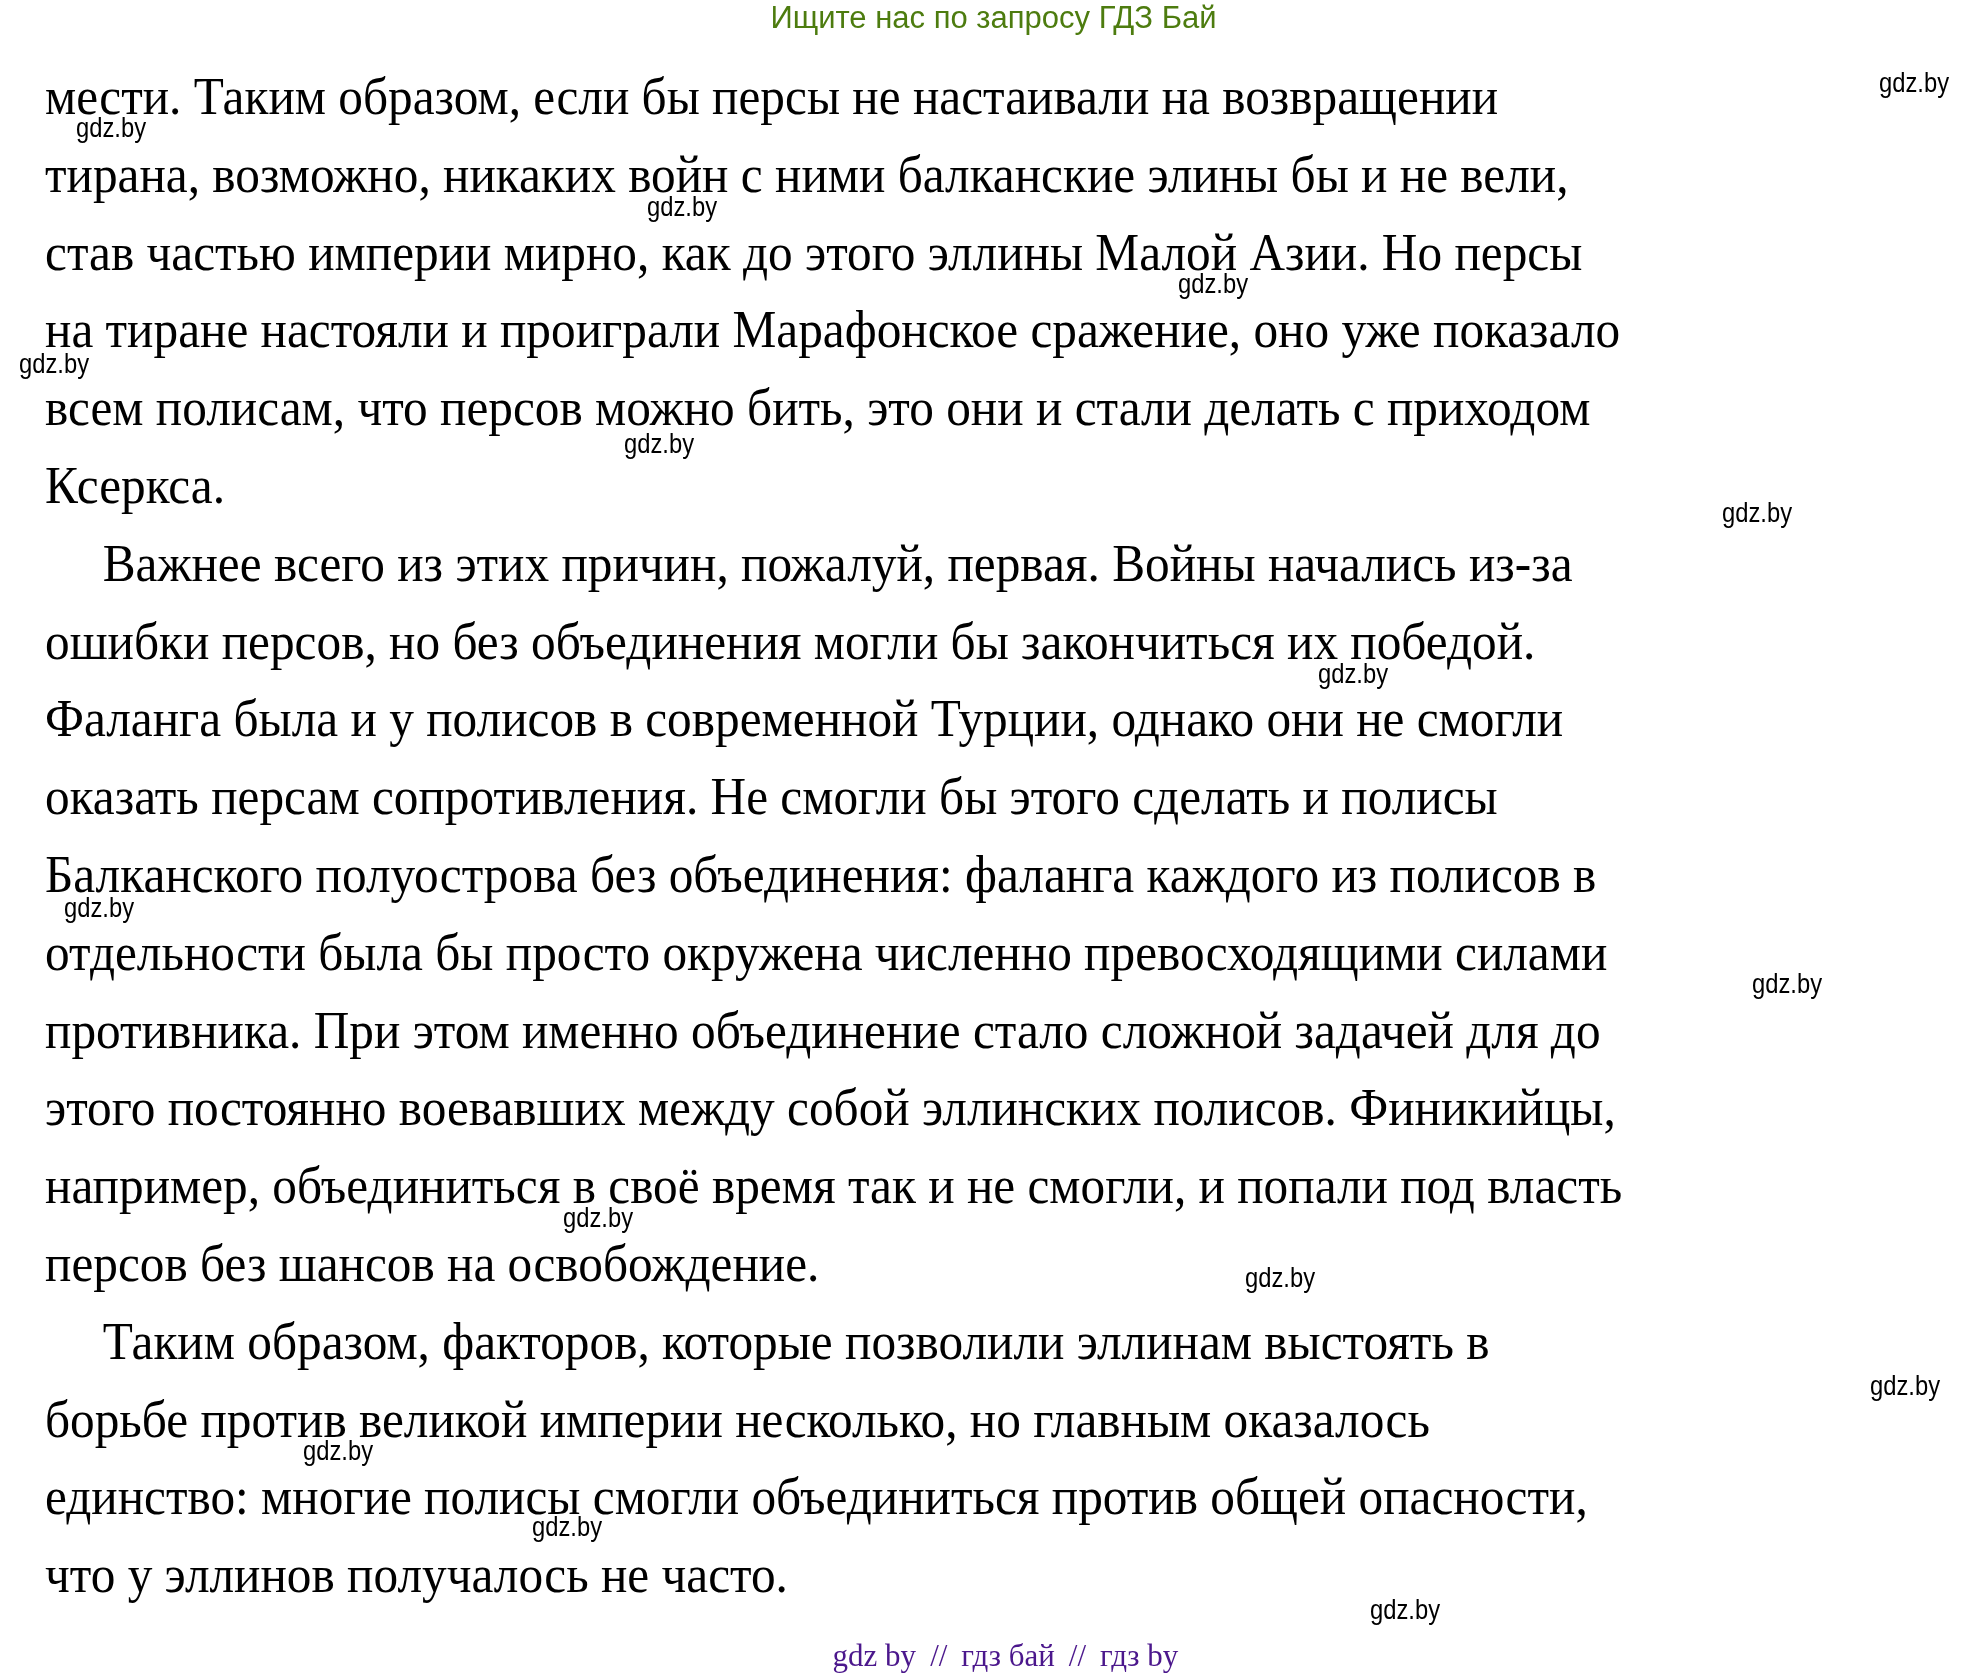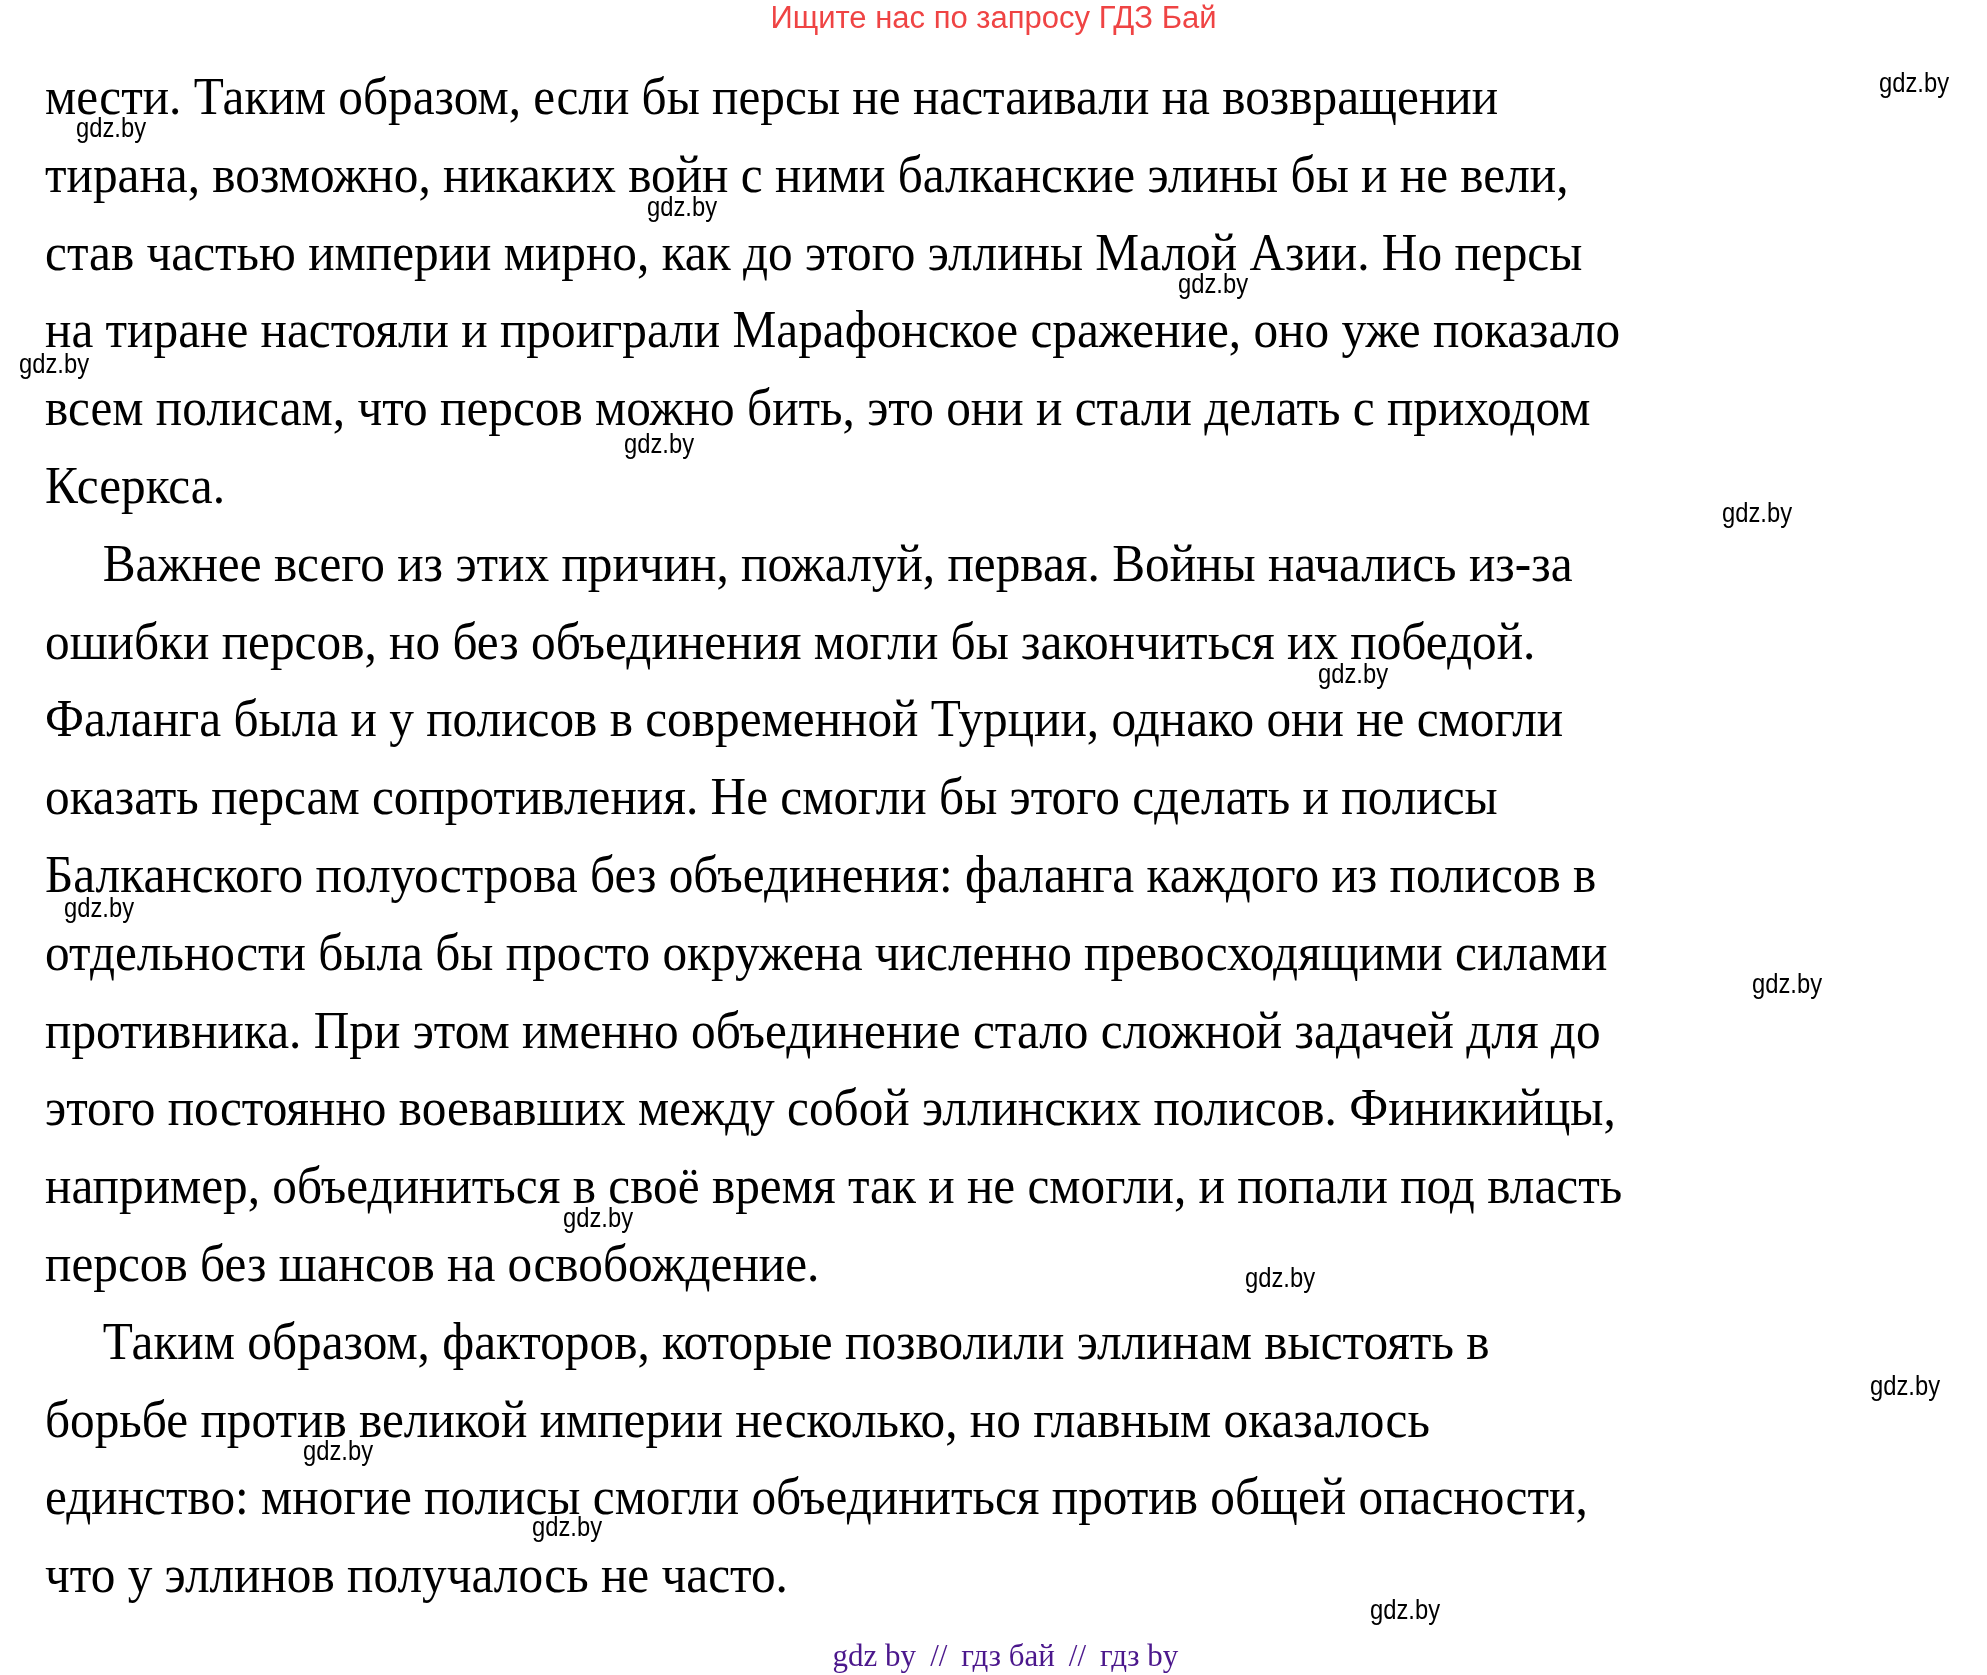--- a/index.html
+++ b/index.html
@@ -1,20 +1,20 @@
 <!DOCTYPE html>
 <html><head>
 <meta charset="utf-8">
 <style>
   html, body { margin:0; padding:0; background:#ffffff; }
   body { width:1987px; height:1675px; position:relative; overflow:hidden; }
   .header {
     position:absolute; top:0; left:0; width:1987px; text-align:center;
     font-family:"Liberation Sans", sans-serif; font-size:31px; line-height:36px;
-    color:#ef4444; letter-spacing:0px;
+    color:#4d7c0f; letter-spacing:0px;
   }
   .page {
     position:absolute; left:45px; top:58px; width:1930px;
     font-family:"Liberation Serif", serif; font-size:53px; line-height:77.8px;
     color:#000; transform:scaleX(0.93); transform-origin:left top;
   }
   .line { white-space:nowrap; height:77.8px; }
   .line.indent { padding-left:62px; }
   .wm {
     position:absolute; font-family:"Liberation Sans", sans-serif; font-size:28px;

